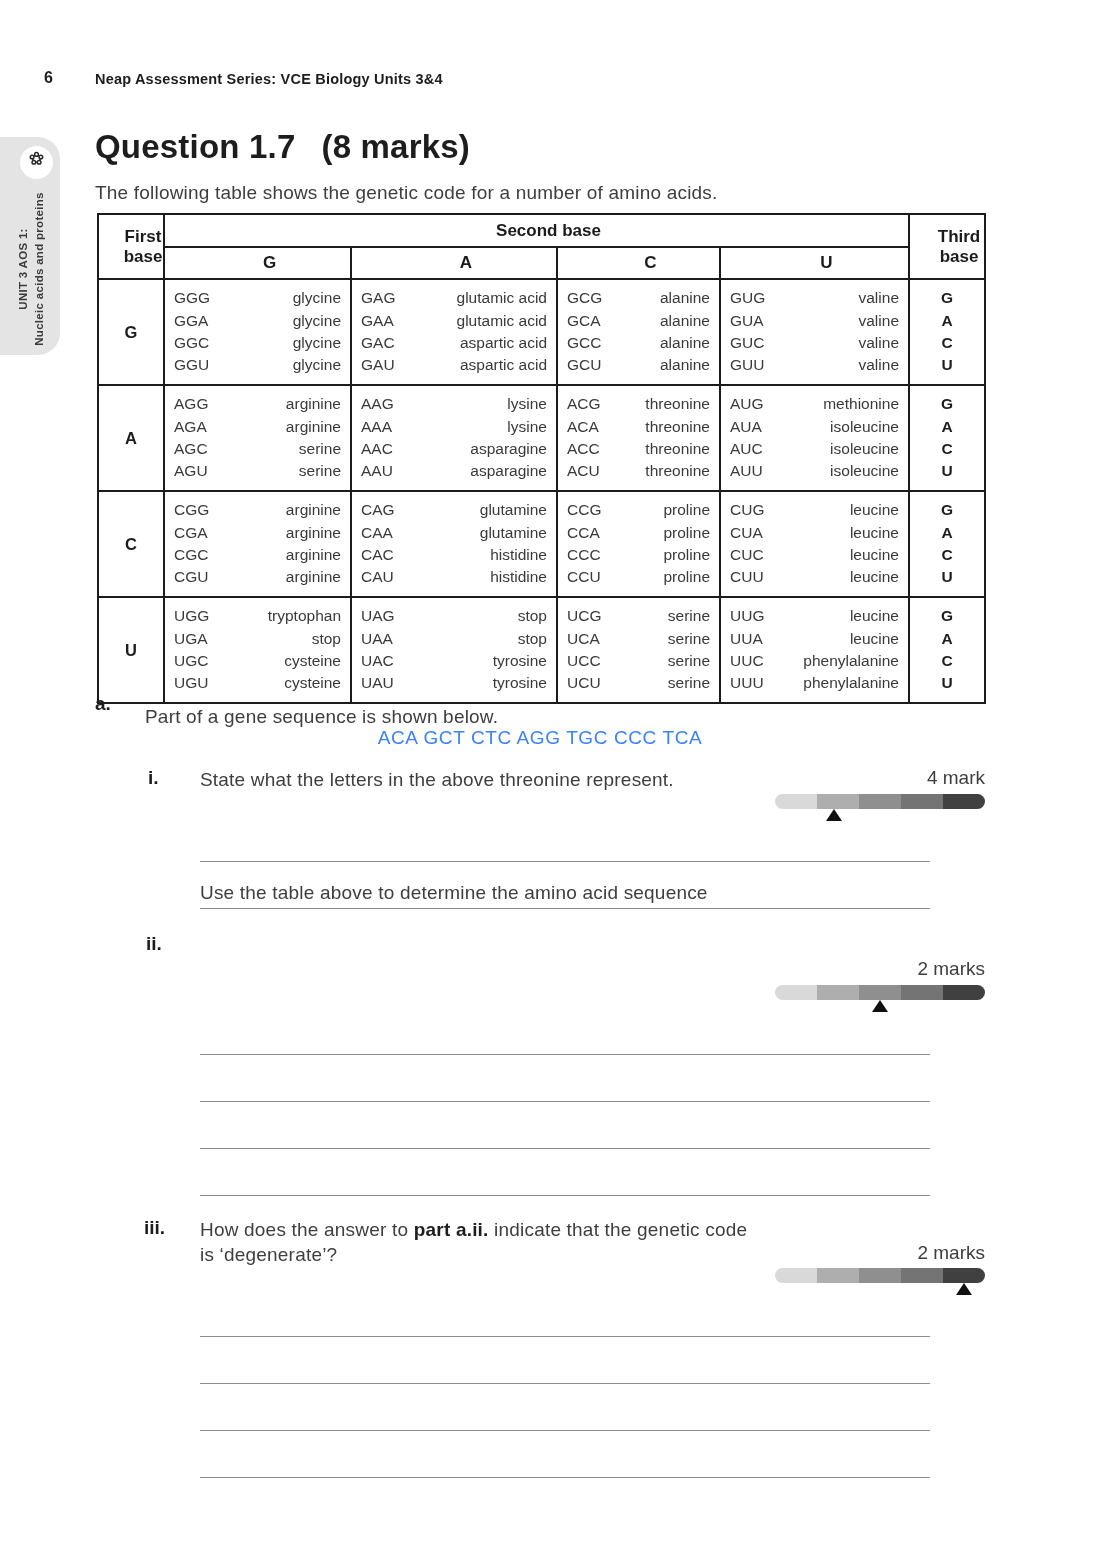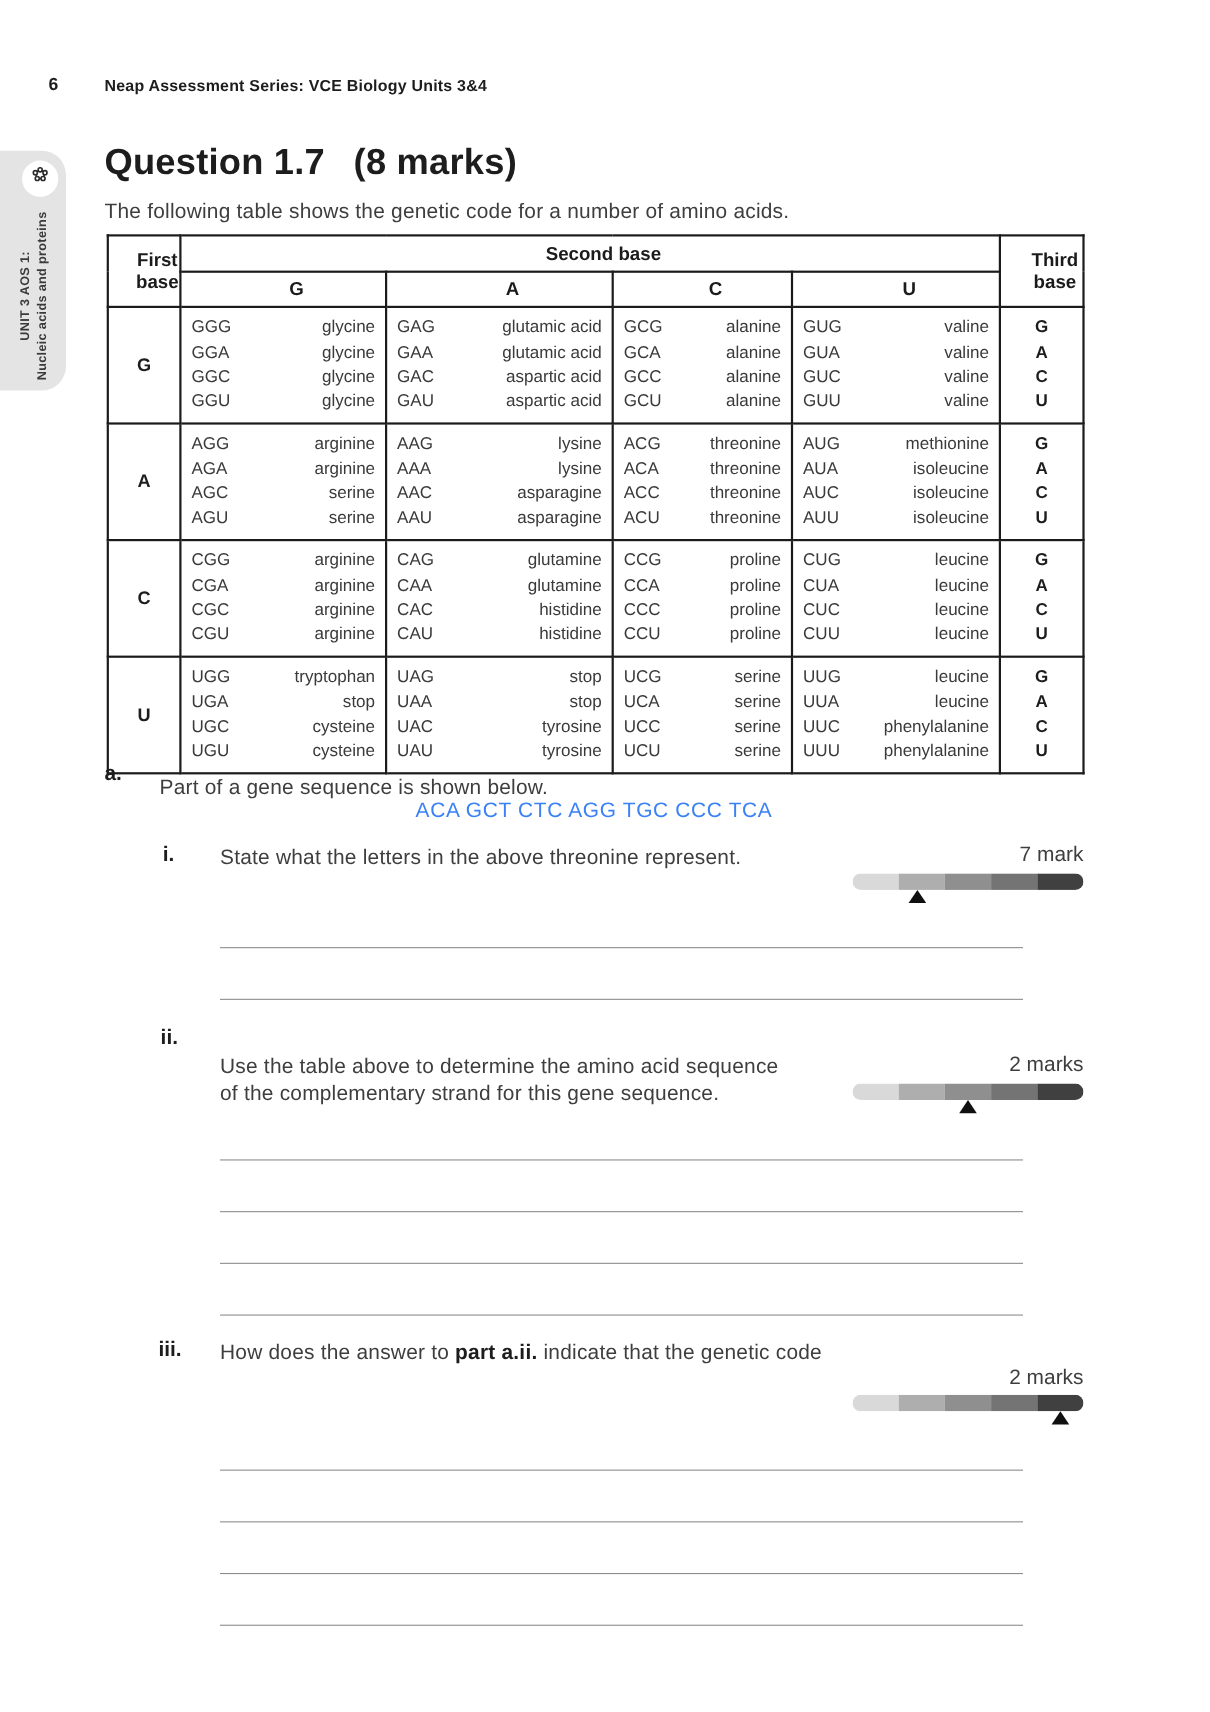--- a/index.html
+++ b/index.html
@@ -450,40 +450,39 @@
         </tr>
       </tbody>
   </table>
 
   <div class="part-label">a.</div>
   <div class="part-text">Part of a gene sequence is shown below.</div>
   <div class="sequence">ACA GCT CTC AGG TGC CCC TCA</div>
 
   <div class="sp-label" style="left:148px;top:767px">i.</div>
   <div class="sp-text" style="top:767px">State what the letters in the above threonine represent.</div>
-  <div class="sp-marks" style="top:767px">7 mark</div>
+  <div class="sp-marks" style="top:767px">4 mark</div>
   <div class="mark-bar-wrap" style="top:794px">
       <div class="mark-bar">
         <div class="bar-seg" style="background: rgb(217, 217, 217);"></div>
         <div class="bar-seg" style="background: rgb(174, 174, 174);"></div>
         <div class="bar-seg" style="background: rgb(143, 143, 143);"></div>
         <div class="bar-seg" style="background: rgb(116, 116, 116);"></div>
         <div class="bar-seg" style="background: rgb(64, 64, 64);"></div>
       </div>
       <div class="bar-arrow" style="left: 50.8px;"></div>
     </div>
   <div class="answer-lines" style="top:861px">
       <div class="answer-line"></div>
       <div class="answer-line"></div>
     </div>
 
   <div class="sp-label" style="left:146px;top:933px">ii.</div>
-  <div class="sp-text" style="top:957px">
+  <div class="sp-text" style="top:880px">
     <div>Use the table above to determine the amino acid sequence</div>
-    <div>of the complementary strand for this gene sequence.</div>
   </div>
   <div class="sp-marks" style="top:958px">2 marks</div>
   <div class="mark-bar-wrap" style="top:985px">
       <div class="mark-bar">
         <div class="bar-seg" style="background: rgb(217, 217, 217);"></div>
         <div class="bar-seg" style="background: rgb(174, 174, 174);"></div>
         <div class="bar-seg" style="background: rgb(143, 143, 143);"></div>
         <div class="bar-seg" style="background: rgb(116, 116, 116);"></div>
         <div class="bar-seg" style="background: rgb(64, 64, 64);"></div>
       </div>
@@ -492,20 +491,21 @@
   <div class="answer-lines" style="top:1054px">
       <div class="answer-line"></div>
       <div class="answer-line"></div>
       <div class="answer-line"></div>
       <div class="answer-line"></div>
     </div>
 
   <div class="sp-label" style="left:144px;top:1217px">iii.</div>
   <div class="sp-text" style="top:1217px">
     <div><span>How does the answer to </span><span class="b">part a.ii.</span><span> indicate that the genetic code</span></div>
+    <div>is ‘degenerate’?</div>
   </div>
   <div class="sp-marks" style="top:1242px">2 marks</div>
   <div class="mark-bar-wrap" style="top:1268px">
       <div class="mark-bar">
         <div class="bar-seg" style="background: rgb(217, 217, 217);"></div>
         <div class="bar-seg" style="background: rgb(174, 174, 174);"></div>
         <div class="bar-seg" style="background: rgb(143, 143, 143);"></div>
         <div class="bar-seg" style="background: rgb(116, 116, 116);"></div>
         <div class="bar-seg" style="background: rgb(64, 64, 64);"></div>
       </div>

